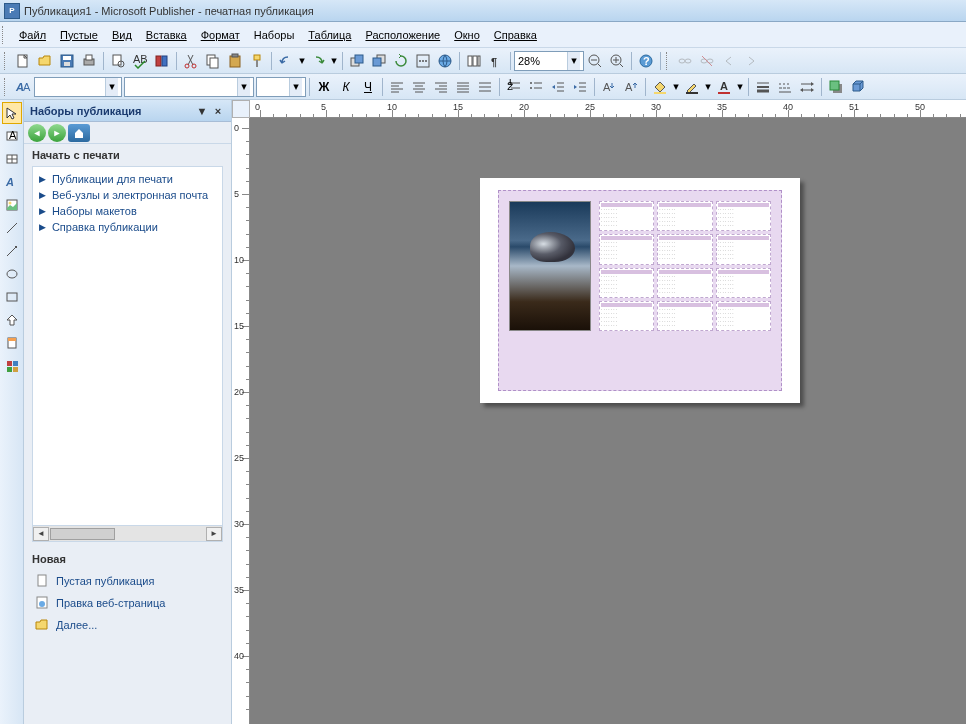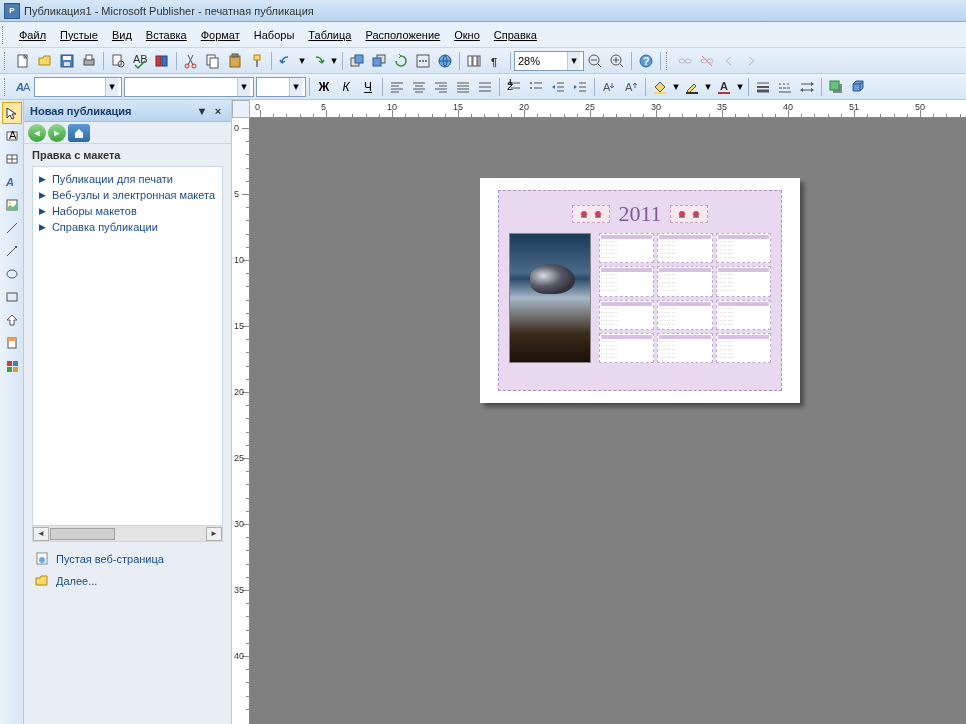--- a/index.html
+++ b/index.html
@@ -512,66 +512,75 @@
           <rect x="2" y="2" width="5" height="5" fill="#c04040"></rect>
           <rect x="8" y="2" width="5" height="5" fill="#4080c0"></rect>
           <rect x="2" y="8" width="5" height="5" fill="#40a040"></rect>
           <rect x="8" y="8" width="5" height="5" fill="#d0a040"></rect>
         </svg>
       </div>
   </div>
 
   <div class="taskpane">
     <div class="tp-header">
-      <span>Новая публикация</span>
+      <span>Наборы публикация</span>
       <span class="tp-header-drop">▼</span>
       <span class="tp-close">×</span>
     </div>
     <div class="tp-nav">
       <div class="nav-btn nav-green">◄</div>
       <div class="nav-btn nav-green">►</div>
       <div class="nav-btn nav-blue">
           <svg width="12" height="12">
             <path d="M2 6 L6 2 L10 6 L10 11 L2 11 Z" fill="#fff"></path>
           </svg>
         </div>
     </div>
-    <div class="tp-section-hdr">Правка с макета</div>
+    <div class="tp-section-hdr">Начать с печати</div>
     <div class="tp-list">
       <div class="tp-item">
           <span class="tp-arrow">▶</span>
           <span>Публикации для печати</span>
         </div>
       <div class="tp-item">
           <span class="tp-arrow">▶</span>
-          <span>Веб-узлы и электронная макета</span>
+          <span>Веб-узлы и электронная почта</span>
         </div>
       <div class="tp-item">
           <span class="tp-arrow">▶</span>
           <span>Наборы макетов</span>
         </div>
       <div class="tp-item">
           <span class="tp-arrow">▶</span>
           <span>Справка публикации</span>
         </div>
     </div>
     <div class="tp-hscroll">
       <div class="tp-hscroll-btn">◄</div>
       <div class="tp-hscroll-thumb"></div>
       <div style="flex:1"></div>
       <div class="tp-hscroll-btn">►</div>
     </div>
+    <div class="tp-section-hdr">Новая</div>
+    <div class="tp-link">
+      <span class="tp-link-icon">
+          <svg width="14" height="14">
+            <rect x="3" y="1" width="8" height="11" fill="#fff" stroke="#888"></rect>
+          </svg>
+        </span>
+      <span>Пустая публикация</span>
+    </div>
     <div class="tp-link">
       <span class="tp-link-icon">
           <svg width="14" height="14">
             <rect x="2" y="1" width="10" height="11" fill="#fff" stroke="#888"></rect>
             <circle cx="7" cy="8" r="3" fill="#6aaae5"></circle>
           </svg>
         </span>
-      <span>Пустая веб-страница</span>
+      <span>Правка веб-страница</span>
     </div>
     <div class="tp-link">
       <span class="tp-link-icon">
           <svg width="14" height="14">
             <path d="M1 4 L5 4 L6 2 L12 2 L12 11 L1 11 Z" fill="#f5d76e" stroke="#b8860b"></path>
           </svg>
         </span>
       <span>Далее...</span>
     </div>
   </div>
@@ -700,37 +709,20 @@
           <div class="ruler-tick" style="top: 538px; left: 10px; height: 1px; width: 8px;"></div>
           <div class="ruler-num" style="top: 533px; left: 2px;">40</div>
           <div class="ruler-tick" style="top: 551.2px; left: 14px; height: 1px; width: 4px;"></div>
           <div class="ruler-tick" style="top: 564.4px; left: 14px; height: 1px; width: 4px;"></div>
           <div class="ruler-tick" style="top: 577.6px; left: 14px; height: 1px; width: 4px;"></div>
           <div class="ruler-tick" style="top: 590.8px; left: 14px; height: 1px; width: 4px;"></div>
         </div>
       <div class="canvas">
         <div class="page">
           <div class="page-inner">
-            <div class="cal-header">
-              <div class="cal-deco">
-                  <svg width="30" height="12">
-                    <circle cx="8" cy="6" r="3" fill="#d04060"></circle>
-                    <circle cx="22" cy="6" r="3" fill="#d04060"></circle>
-                    <path d="M5 9 L11 9 M19 9 L25 9" stroke="#305030"></path>
-                  </svg>
-                </div>
-              <div class="cal-year">2011</div>
-              <div class="cal-deco">
-                  <svg width="30" height="12">
-                    <circle cx="8" cy="6" r="3" fill="#d04060"></circle>
-                    <circle cx="22" cy="6" r="3" fill="#d04060"></circle>
-                    <path d="M5 9 L11 9 M19 9 L25 9" stroke="#305030"></path>
-                  </svg>
-                </div>
-            </div>
             <div class="cal-body">
               <div class="cal-photo"></div>
               <div class="cal-grid" id="calgrid">
                   <div class="cal-month"><div class="cal-month-hdr"></div>· · · · · · ·<br>· · · · · · ·<br>· · · · · · ·<br>· · · · · · ·<br>· · · · · · ·</div>
                   <div class="cal-month"><div class="cal-month-hdr"></div>· · · · · · ·<br>· · · · · · ·<br>· · · · · · ·<br>· · · · · · ·<br>· · · · · · ·</div>
                   <div class="cal-month"><div class="cal-month-hdr"></div>· · · · · · ·<br>· · · · · · ·<br>· · · · · · ·<br>· · · · · · ·<br>· · · · · · ·</div>
                   <div class="cal-month"><div class="cal-month-hdr"></div>· · · · · · ·<br>· · · · · · ·<br>· · · · · · ·<br>· · · · · · ·<br>· · · · · · ·</div>
                   <div class="cal-month"><div class="cal-month-hdr"></div>· · · · · · ·<br>· · · · · · ·<br>· · · · · · ·<br>· · · · · · ·<br>· · · · · · ·</div>
                   <div class="cal-month"><div class="cal-month-hdr"></div>· · · · · · ·<br>· · · · · · ·<br>· · · · · · ·<br>· · · · · · ·<br>· · · · · · ·</div>
                   <div class="cal-month"><div class="cal-month-hdr"></div>· · · · · · ·<br>· · · · · · ·<br>· · · · · · ·<br>· · · · · · ·<br>· · · · · · ·</div>

